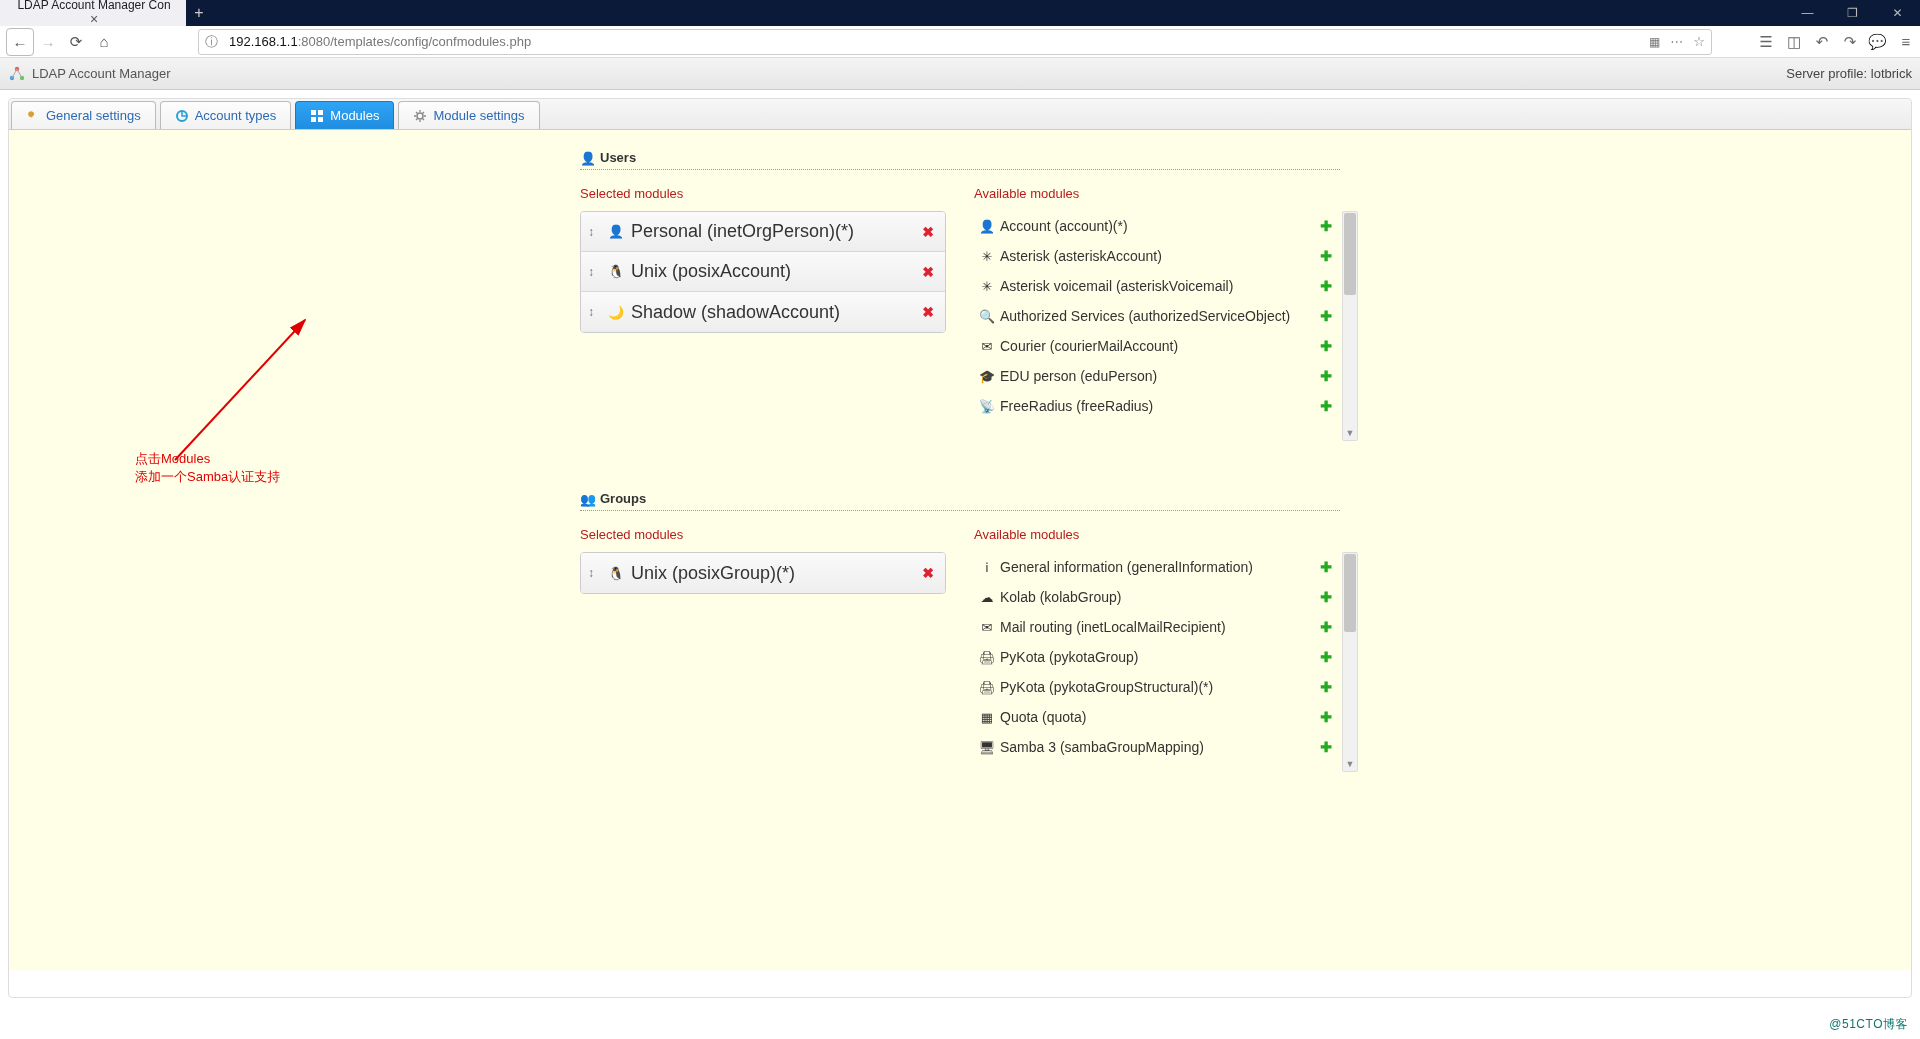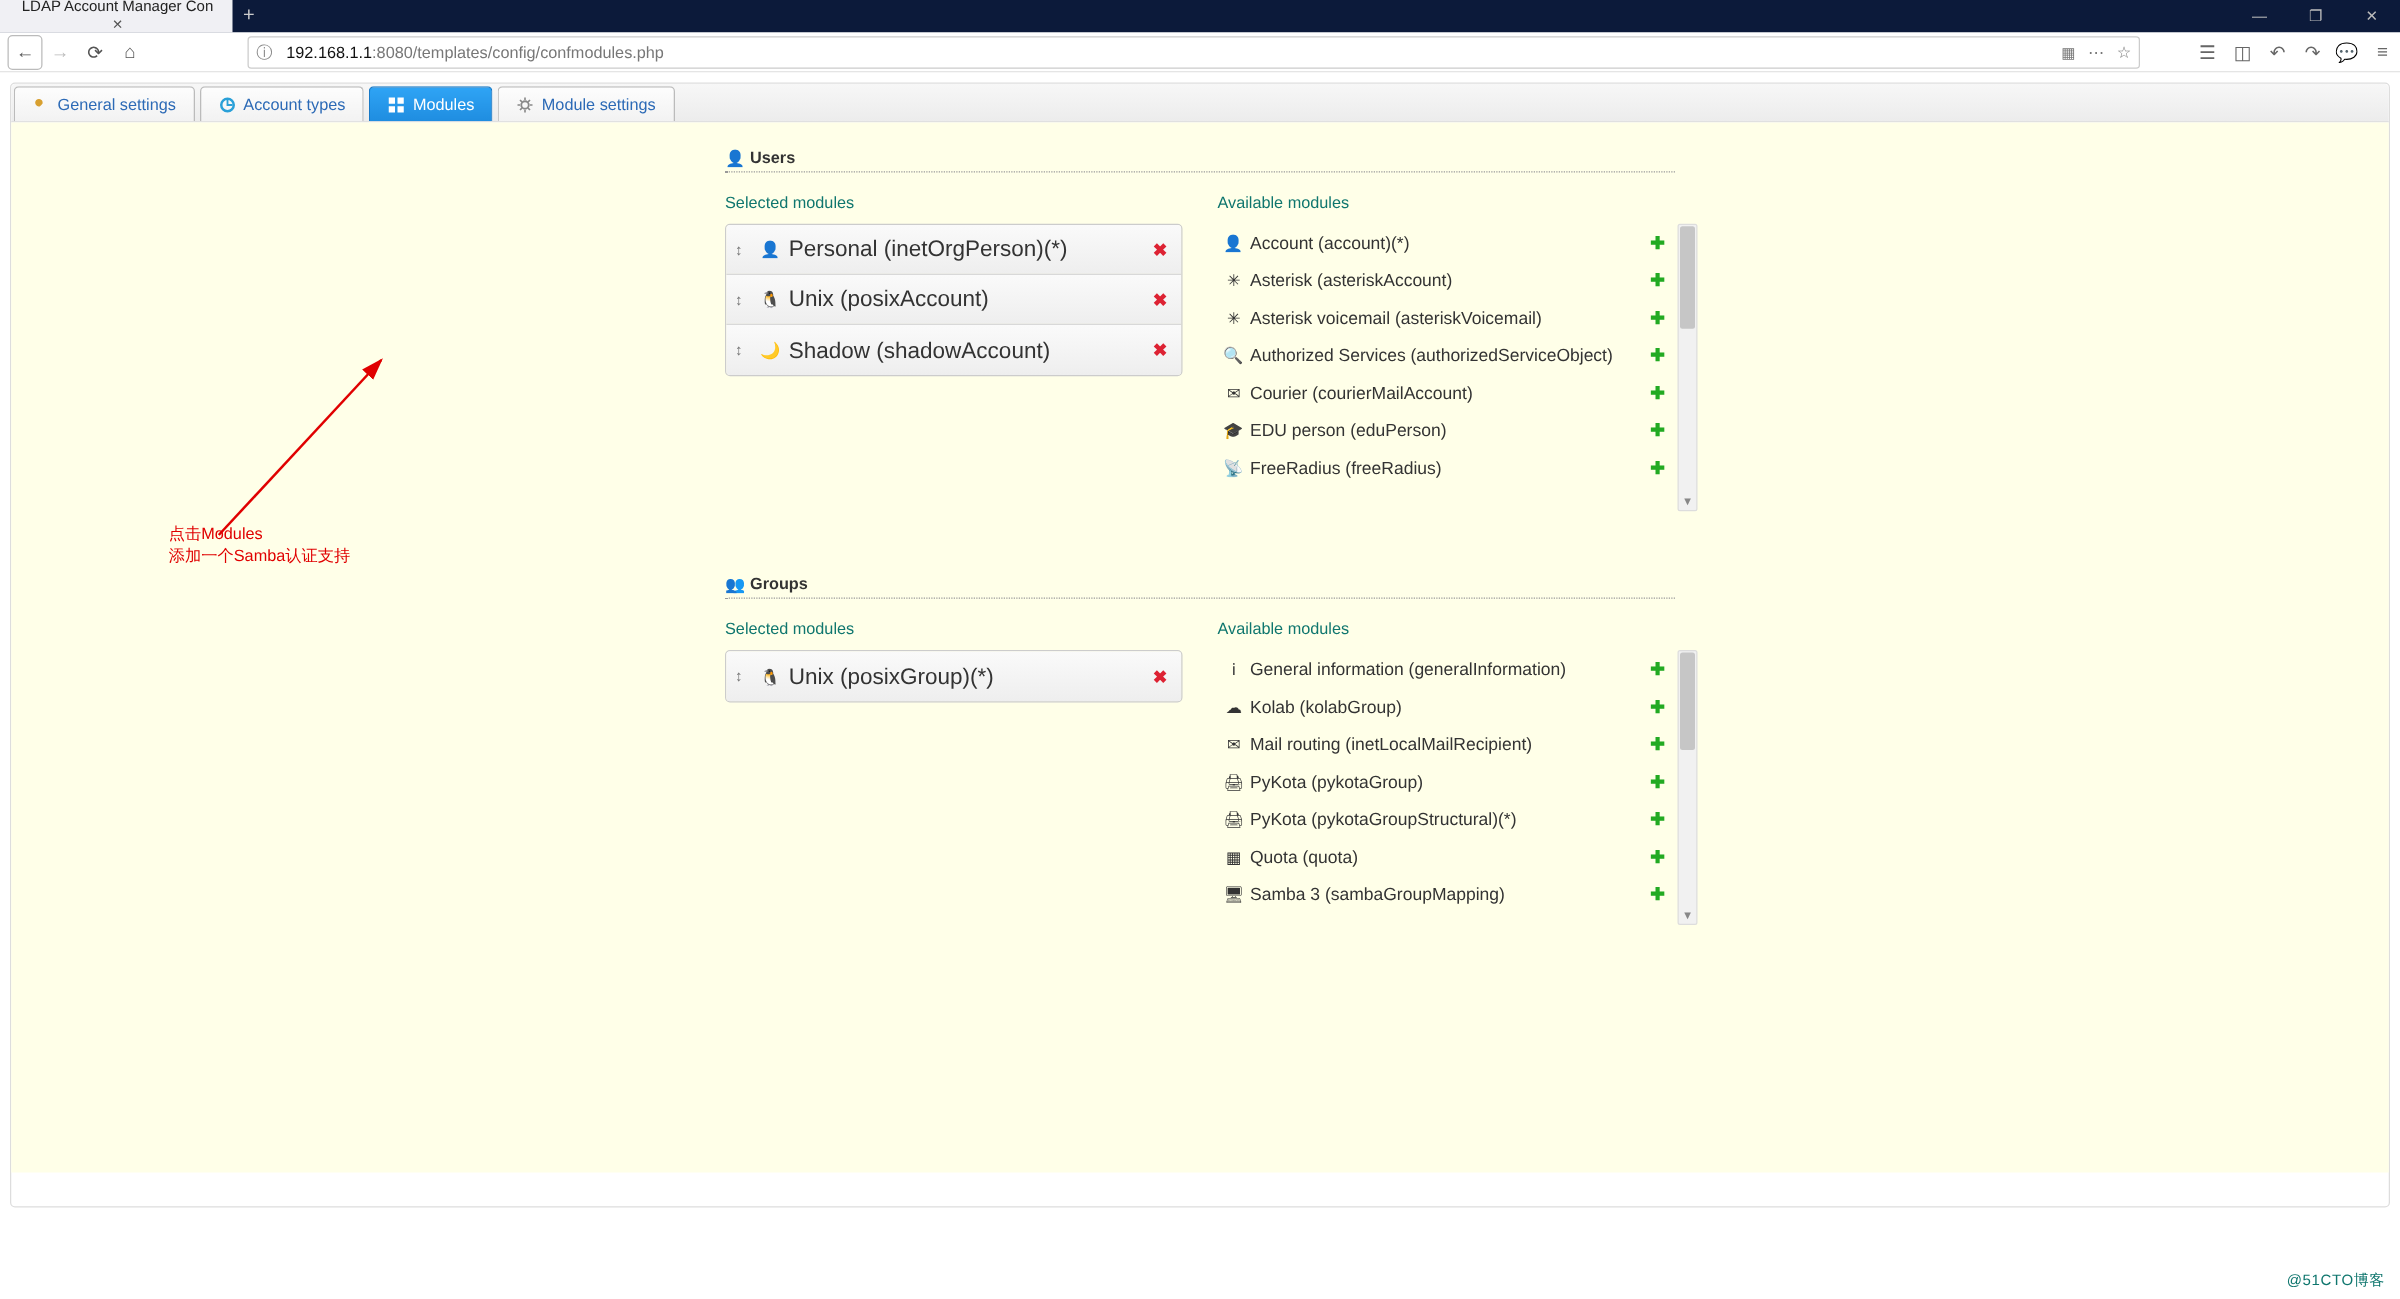--- a/index.html
+++ b/index.html
@@ -41,21 +41,21 @@
   .lam-tab.active { background:#2b2ff; background:linear-gradient(#2fa4f5,#1f8de0); color:#fff; border-color:#1779c7; }
 
   .modules-body { background:#ffffe8; padding:20px 36px 60px 36px; min-height:840px; position:relative; }
   .section { max-width:760px; margin:0 auto 40px auto; }
   .section-title { border-bottom:1px dotted #999; padding-bottom:4px; margin-bottom:16px; display:flex; align-items:center; gap:6px; font-size:13px; }
   .section-title .sect-ico { width:14px; height:14px; }
   .section-title b { font-size:13px; }
 
   .cols { display:flex; gap:28px; }
   .col { flex:1; min-width:0; }
-  .col-header { font-size:13px; color:#0f766e; margin-bottom:10px; }
+  .col-header { font-size:13px; color:#b91c1c; margin-bottom:10px; }
 
   .selected-box { border:1px solid #ccc; border-radius:4px; overflow:hidden; }
   .sel-row { display:flex; align-items:center; height:40px; border-bottom:1px solid #d8d8d8; background:linear-gradient(#fafafa,#eee); }
   .sel-row:last-child { border-bottom:none; }
   .row-handle { width:20px; display:flex; align-items:center; justify-content:center; color:#777; font-size:12px; cursor:move; }
   .row-ico { width:30px; display:flex; align-items:center; justify-content:center; }
   .row-ico span { font-size:13px; }
   .row-label { flex:1; font-size:18px; color:#333; }
   .row-del { width:34px; display:flex; align-items:center; justify-content:center; color:#d23; font-weight:bold; cursor:pointer; font-size:14px; }
 
@@ -121,20 +121,32 @@
     <span class="tb-icon">☰</span>
     <span class="tb-icon">◫</span>
     <span class="tb-icon">↶</span>
     <span class="tb-icon">↷</span>
     <span class="tb-icon">💬</span>
     <span class="tb-icon">≡</span>
   </div>
 </div>
 
 <div class="page-wrap">
+  <div class="lam-topbar">
+    <span class="lam-logo">
+      <svg viewBox="0 0 18 18" width="18" height="18">
+          <circle cx="4" cy="13" r="2.2" fill="#4aa3df"></circle>
+          <circle cx="14" cy="13" r="2.2" fill="#6fc36f"></circle>
+          <circle cx="9" cy="4" r="2.2" fill="#d66"></circle>
+          <path d="M4 13 L9 4 L14 13" stroke="#aaa" stroke-width="1" fill="none"></path>
+        </svg>
+    </span>
+    <span class="lam-title">LDAP Account Manager</span>
+    <span class="lam-profile">Server profile: lotbrick</span>
+  </div>
 
   <div class="content-frame">
     <div class="lam-tabs">
       <div class="lam-tab">
         <span class="tab-ico"><svg viewBox="0 0 14 14" width="14" height="14">
               <path d="M3 11 L8 6 A3 3 0 1 0 6 8 Z" fill="#d8a030"></path>
             </svg></span>
         <span>General settings</span>
       </div>
       <div class="lam-tab">

